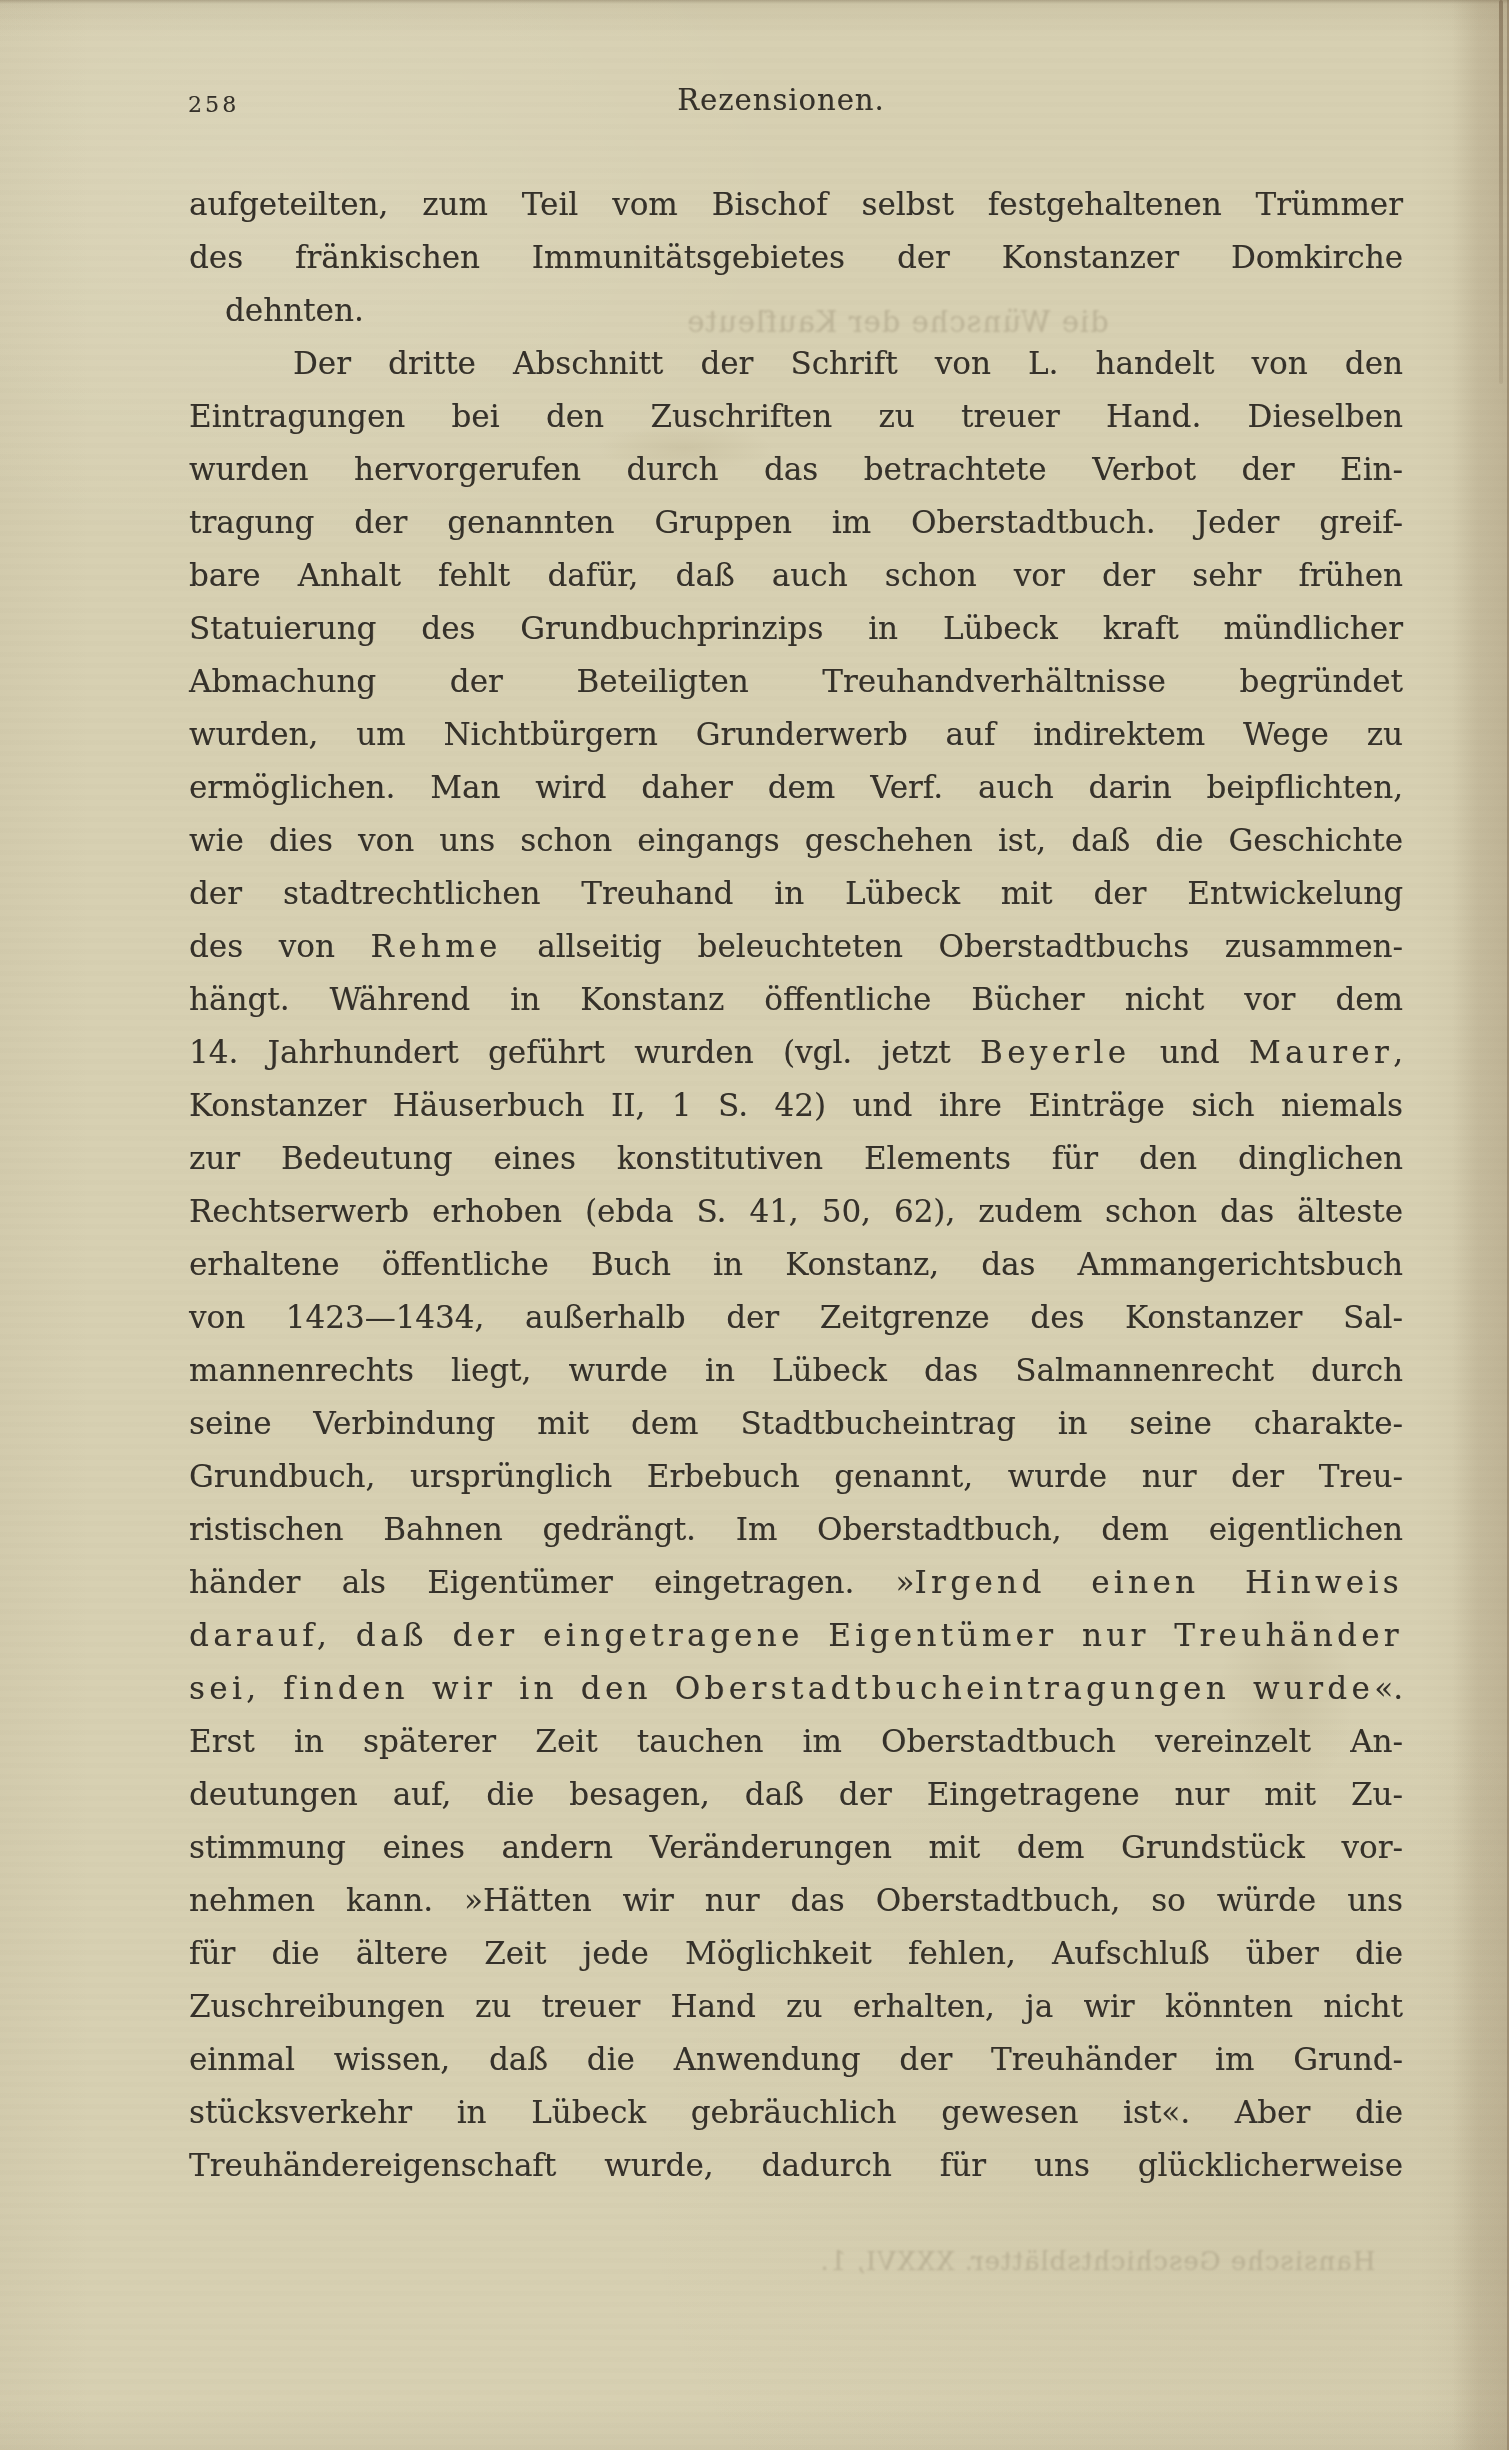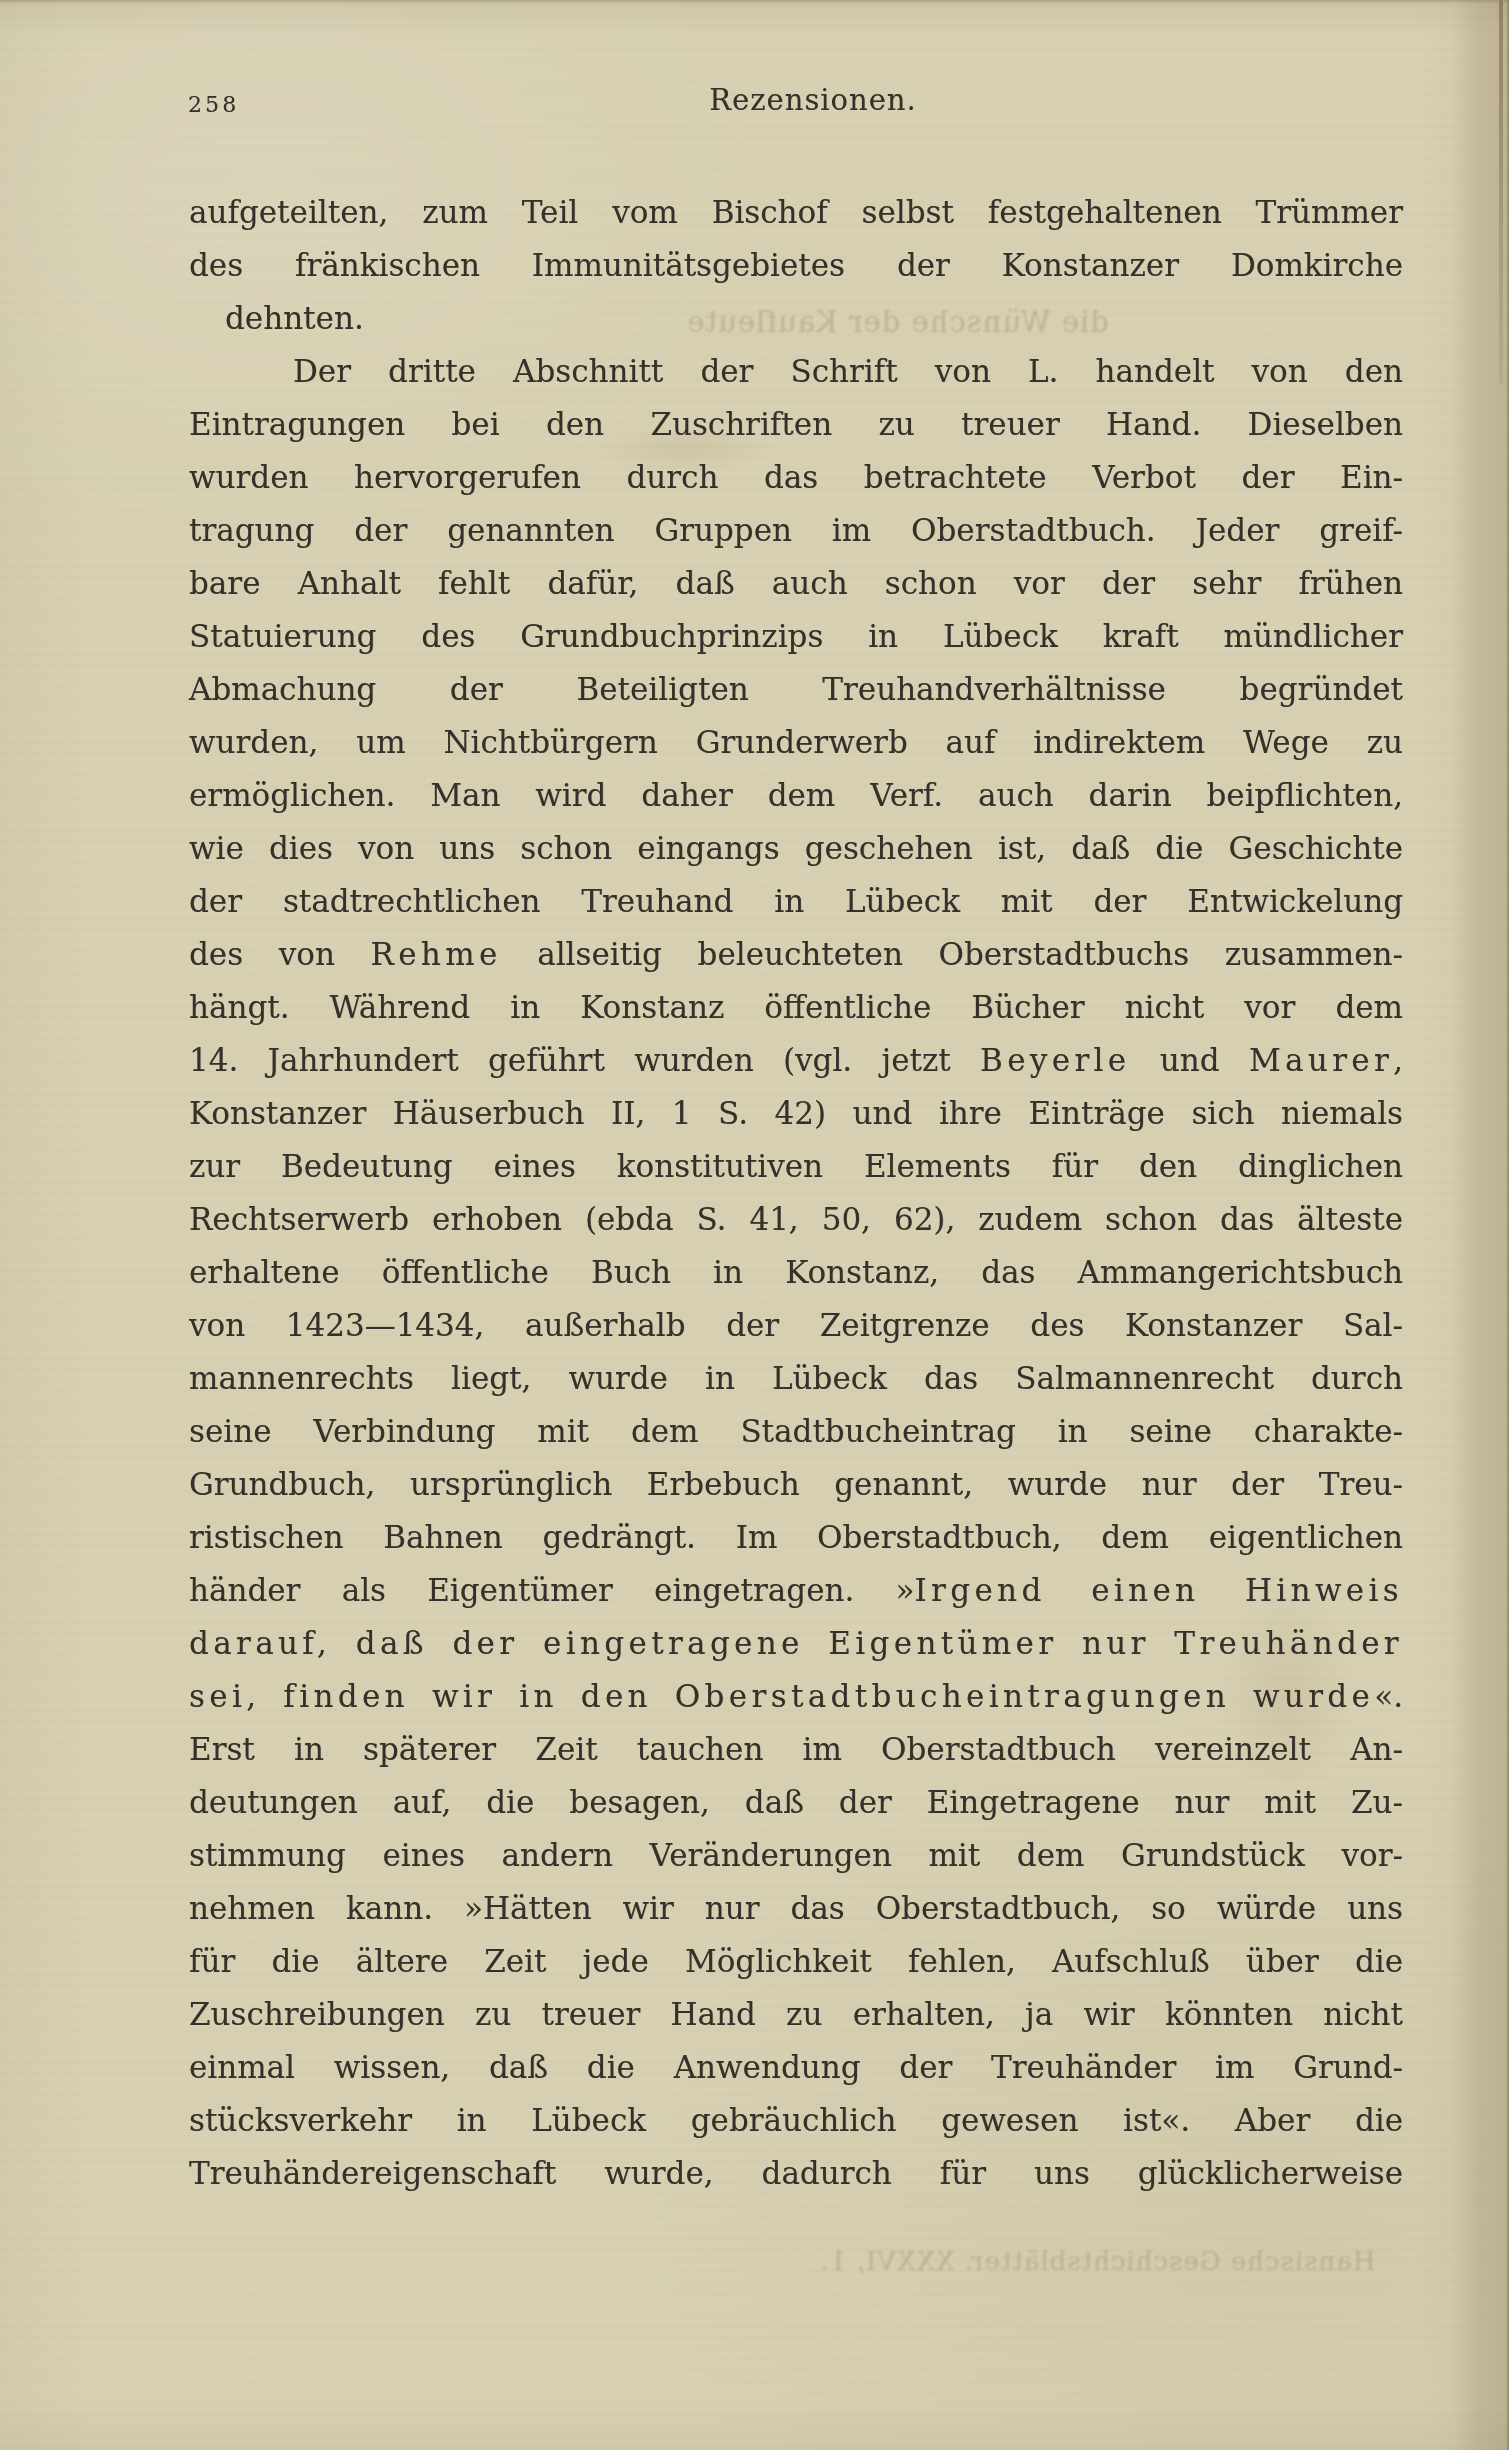--- a/index.html
+++ b/index.html
@@ -45,29 +45,29 @@
     background:linear-gradient(180deg, rgba(100,85,60,0.30), transparent);
   }
 
   .page-number{
     position:absolute;left:188px;top:92px;
     font-size:22px;color:var(--ink);
     letter-spacing:3.1px;
     text-shadow:0.3px 0.3px 0.4px rgba(53,49,42,0.35);
   }
   .running-head{
-    position:absolute;left:206px;top:83px;width:1214px;
+    position:absolute;left:174px;top:83px;width:1214px;
     text-align:center;
     font-size:29px;color:var(--ink);
     letter-spacing:1px;
     text-shadow:0.3px 0.3px 0.4px rgba(53,49,42,0.35);
   }
 
   .text-block{
-    position:absolute;left:189px;top:186px;width:1214px;
+    position:absolute;left:189px;top:178px;width:1214px;
     color:var(--ink);
   }
   .line{
     width:1214px;height:53px;line-height:53px;
     font-size:31px;
     text-align:justify;
     text-align-last:justify;
     white-space:nowrap;
     overflow:visible;
     text-shadow:0.3px 0.3px 0.5px rgba(53,49,42,0.32);

